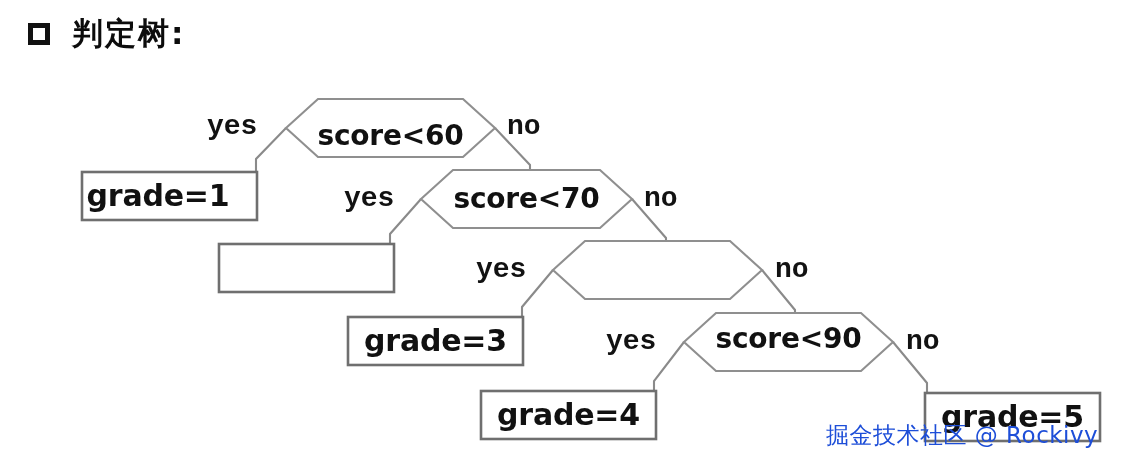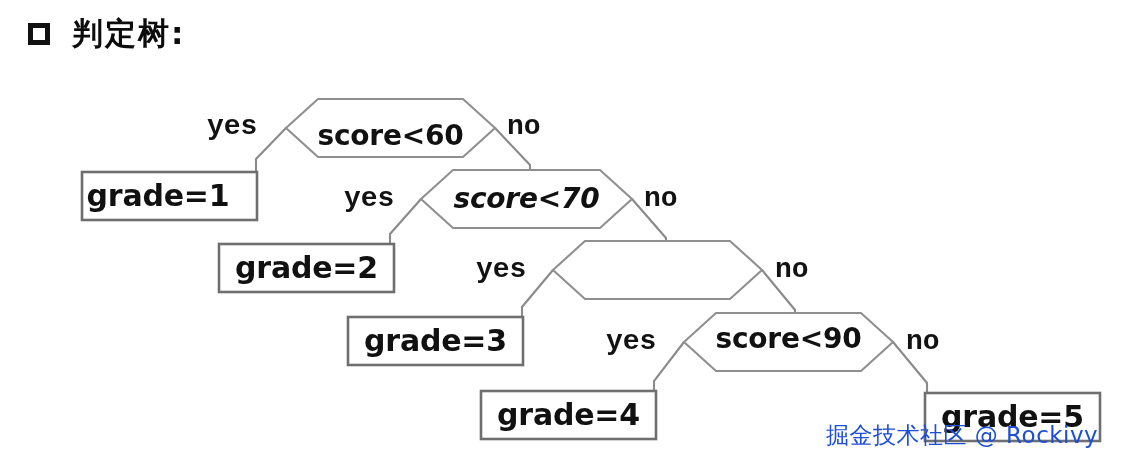--- a/index.html
+++ b/index.html
@@ -146,25 +146,24 @@
     <polygon class="hex-shape" points="684,342 716,313 861,313 893,342 861,371 716,371"></polygon>
 
     <rect class="rect-shape" x="82" y="172" width="175" height="48"></rect>
     <rect class="rect-shape" x="219" y="244" width="175" height="48"></rect>
     <rect class="rect-shape" x="348" y="317" width="175" height="48"></rect>
     <rect class="rect-shape" x="481" y="391" width="175" height="48"></rect>
     <rect class="rect-shape" x="925" y="393" width="175" height="48"></rect>
   </svg>
 
   <div class="node-label decision-label" style="left:286px; top:99px; width:209px; height:73px;">score&lt;60</div>
-  <div class="node-label decision-label" style="left:421px; top:170px; width:211px; height:58px;font-style:italic;">score&lt;70</div>
+  <div class="node-label decision-label" style="left:421px; top:170px; width:211px; height:58px;">score&lt;70</div>
   <div class="node-label decision-label" style="left:684px; top:313px; width:209px; height:52px;">score&lt;90</div>
 
   <div class="node-label leaf-label" style="left:82px; top:172px; width:152px; height:48px;">grade=1</div>
-  <div class="node-label leaf-label" style="left:219px; top:244px; width:175px; height:48px;">grade=2</div>
   <div class="node-label leaf-label" style="left:348px; top:317px; width:175px; height:48px;">grade=3</div>
   <div class="node-label leaf-label" style="left:481px; top:391px; width:175px; height:48px;">grade=4</div>
   <div class="node-label leaf-label" style="left:925px; top:393px; width:175px; height:48px;border-radius:12px;">grade=5</div>
 
   <div class="branch-label" style="left:207px; top:113px;">yes</div>
   <div class="branch-label" style="left:507px; top:113px;">no</div>
 
   <div class="branch-label" style="left:344px; top:185px;">yes</div>
   <div class="branch-label" style="left:644px; top:185px;">no</div>
 

